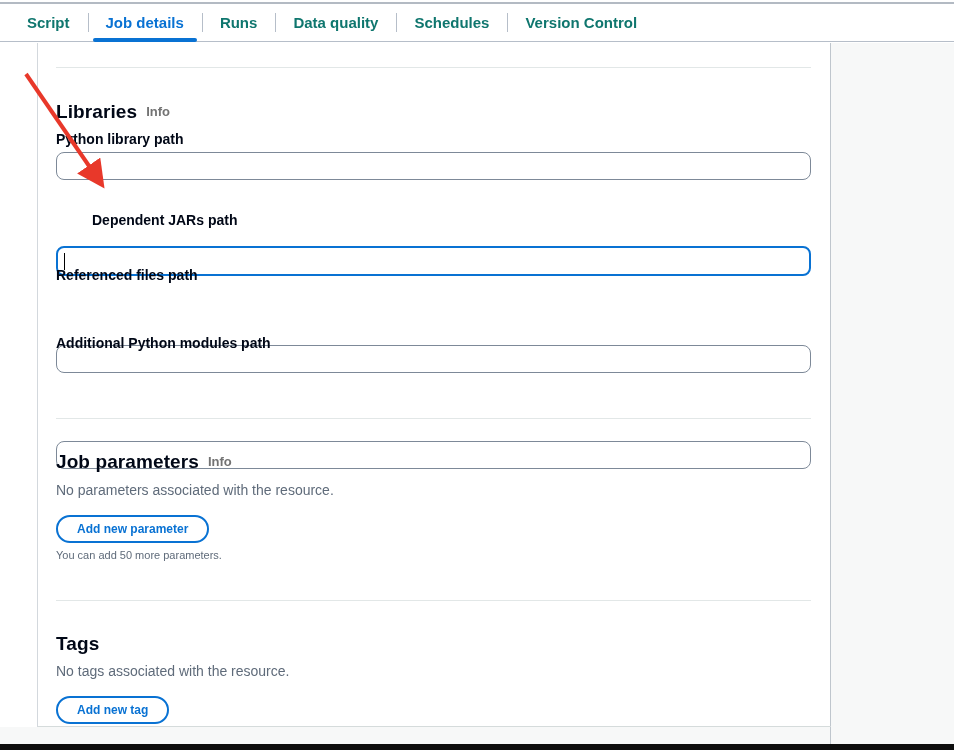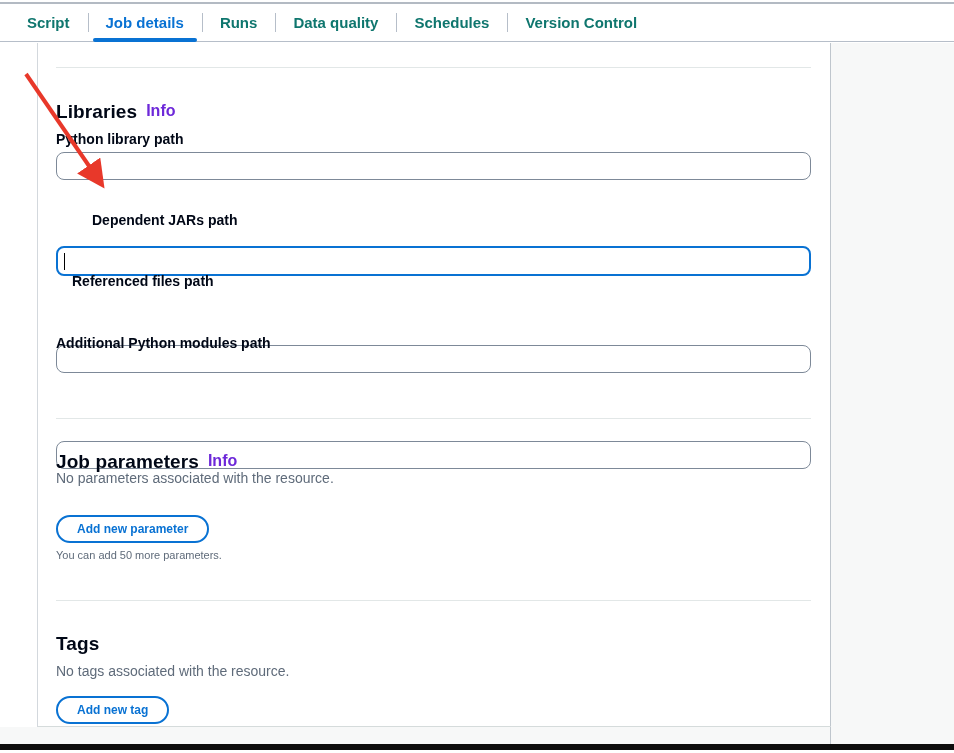--- a/index.html
+++ b/index.html
@@ -36,21 +36,21 @@
   .bottom-strip { position:absolute; top:727px; left:0; width:830px; height:17px; background:#f7f8f8; }
   .panel-bottom-edge { position:absolute; top:726px; left:38px; width:793px; height:1px; background:#d5dbdb; }
   .black-bar { position:absolute; top:744px; left:0; width:954px; height:6px; background:#0e0e0e; }
 
   
   .content { position:absolute; top:42px; left:39px; width:791px; height:684px; background:#fff; }
   .row { position:absolute; left:17px; width:755px; }
   .divider { border-top:1px solid #e2e7e7; height:1px; }
 
   .section-title { font-size:19px; font-weight:700; color:#000716; letter-spacing:0.1px; }
-  .info-link { font-size:16px; font-weight:700; color:#6d28d9; margin-left:9px; vertical-align:2px; text-decoration:none; cursor:pointer; }
+  .info-link { font-size:13px; font-weight:700; color:#737373; margin-left:9px; vertical-align:2px; text-decoration:none; cursor:pointer; }
   .field-label { font-size:14px; font-weight:700; color:#000716; }
   .text-input {
     width:755px; height:28px; border:1px solid #7d8998; border-radius:8px;
     background:#fff; font-family:"Liberation Sans", sans-serif; font-size:14px;
     padding:0 10px; color:#000716; outline:none; display:block;
   }
   .text-input.focused { border:2px solid #0972d3; height:30px; }
   .caret { position:absolute; left:8px; top:7px; width:1px; height:17px; background:#000; }
   .input-wrap { position:relative; }
 
@@ -97,36 +97,36 @@
     <div class="row input-wrap" style="top:110px;">
       <input class="text-input" type="text" value="" style="">
     </div>
 
     <div class="row field-label" style="top:170px;margin-left:36px;">Dependent JARs path</div>
     <div class="row input-wrap" style="top:176px;">
       <input class="text-input focused" type="text" value="" style="">
       <span class="caret"></span>
     </div>
 
-    <div class="row field-label" style="top:231px;margin-left:16px;">Referenced files path</div>
+    <div class="row field-label" style="top:225px;">Referenced files path</div>
     <div class="row input-wrap" style="top:245px;">
       <input class="text-input" type="text" value="" style="">
     </div>
 
     <div class="row field-label" style="top:293px;">Additional Python modules path</div>
     <div class="row input-wrap" style="top:313px;">
       <input class="text-input" type="text" value="" style="">
     </div>
 
     <div class="row divider" style="top:376px;"></div>
 
     <div class="row" style="top:409px;">
       <span class="section-title">Job parameters</span><a class="info-link">Info</a>
     </div>
-    <div class="row empty-text" style="top:428px;">No parameters associated with the resource.</div>
+    <div class="row empty-text" style="top:440px;">No parameters associated with the resource.</div>
     <div class="row" style="top:473px;">
       <button class="pill-btn">Add new parameter</button>
     </div>
     <div class="row hint-text" style="top:507px;">You can add 50 more parameters.</div>
 
     <div class="row divider" style="top:558px;"></div>
 
     <div class="row" style="top:591px;">
       <span class="section-title">Tags</span>
     </div>

